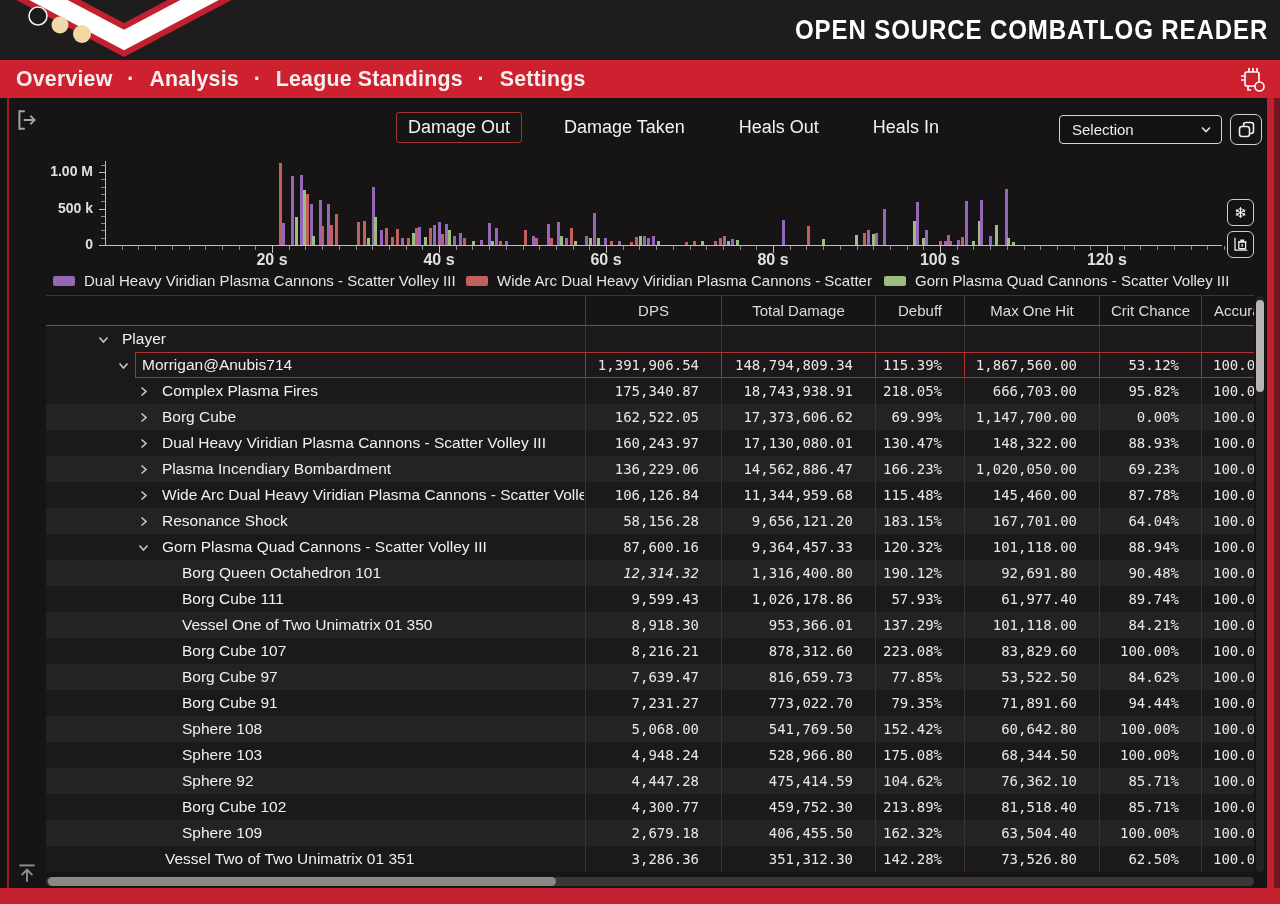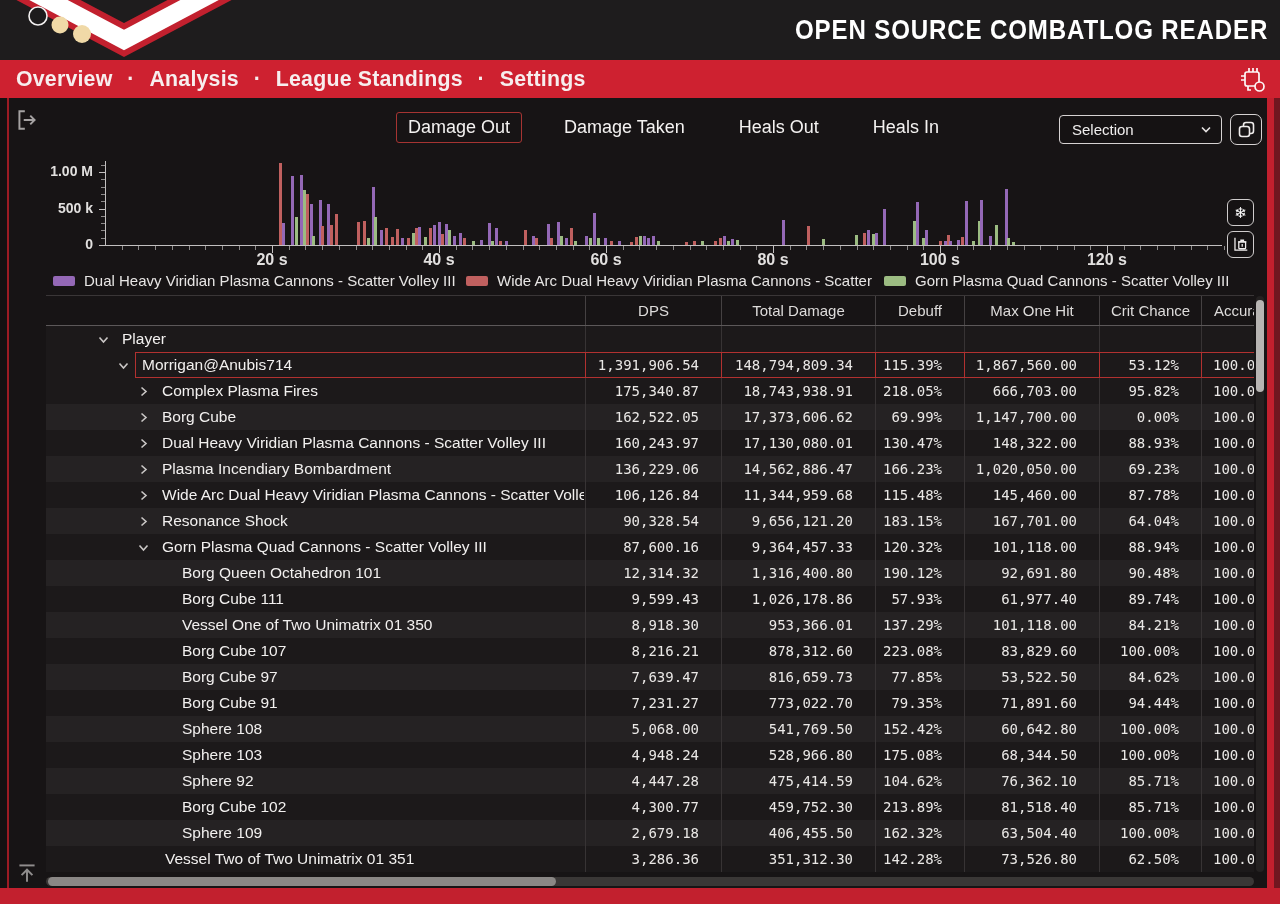--- a/index.html
+++ b/index.html
@@ -501,21 +501,21 @@
           </div>
           <div class="trow light">
             <div class="cell-name" style="padding-left: 92px;">
               <span class="chev">
                 <svg width="11" height="11" viewBox="0 0 11 11" fill="none" stroke="#c9c6c5" stroke-width="1.6">
                   <path d="M3.5,1.5 L8,5.5 L3.5,9.5"></path>
                 </svg>
               </span>
               <span class="name-box">Resonance Shock</span>
             </div>
-            <div class="cell" style="width: 136px; flex: 0 0 auto;">90,328.54</div>
+            <div class="cell" style="width: 136px; flex: 0 0 auto;">58,156.28</div>
             <div class="cell" style="width: 154px; flex: 0 0 auto;">9,656,121.20</div>
             <div class="cell" style="width: 89px; flex: 0 0 auto;">183.15%</div>
             <div class="cell" style="width: 135px; flex: 0 0 auto;">167,701.00</div>
             <div class="cell" style="width: 102px; flex: 0 0 auto;">64.04%</div>
             <div class="cell acc" style="width: 53px; flex: 0 0 auto;">100.00%</div>
           </div>
           <div class="trow">
             <div class="cell-name" style="padding-left: 92px;">
               <span class="chev">
                 <svg width="11" height="11" viewBox="0 0 11 11" fill="none" stroke="#c9c6c5" stroke-width="1.6">
@@ -529,21 +529,21 @@
             <div class="cell" style="width: 89px; flex: 0 0 auto;">120.32%</div>
             <div class="cell" style="width: 135px; flex: 0 0 auto;">101,118.00</div>
             <div class="cell" style="width: 102px; flex: 0 0 auto;">88.94%</div>
             <div class="cell acc" style="width: 53px; flex: 0 0 auto;">100.00%</div>
           </div>
           <div class="trow light">
             <div class="cell-name" style="padding-left: 112px;">
               <span class="chev"></span>
               <span class="name-box">Borg Queen Octahedron 101</span>
             </div>
-            <div class="cell" style="width: 136px; flex: 0 0 auto;">12,314.32</div>
+            <div class="cell" style="width: 136px; flex: 0 0 auto; font-style: italic;">12,314.32</div>
             <div class="cell" style="width: 154px; flex: 0 0 auto;">1,316,400.80</div>
             <div class="cell" style="width: 89px; flex: 0 0 auto;">190.12%</div>
             <div class="cell" style="width: 135px; flex: 0 0 auto;">92,691.80</div>
             <div class="cell" style="width: 102px; flex: 0 0 auto;">90.48%</div>
             <div class="cell acc" style="width: 53px; flex: 0 0 auto;">100.00%</div>
           </div>
           <div class="trow">
             <div class="cell-name" style="padding-left: 112px;">
               <span class="chev"></span>
               <span class="name-box">Borg Cube 111</span>

